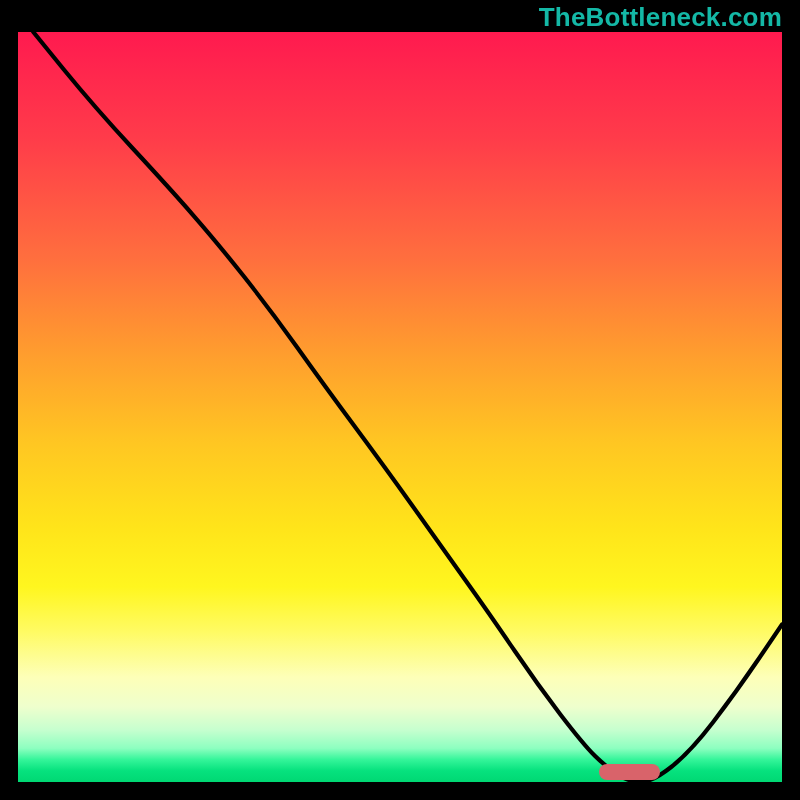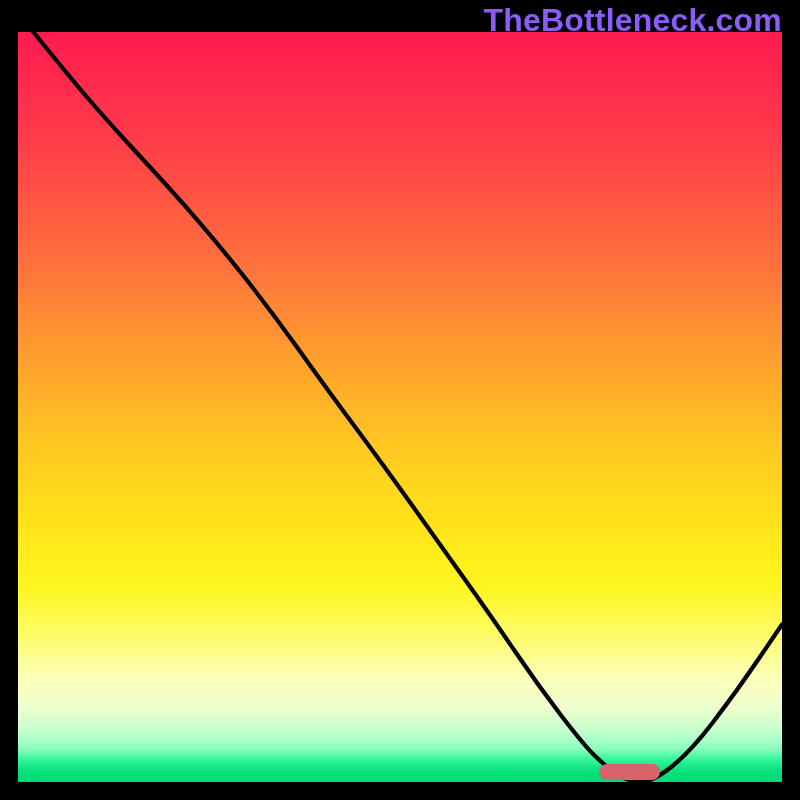--- a/index.html
+++ b/index.html
@@ -8,23 +8,23 @@
     position: relative;
     width: 800px;
     height: 800px;
     background: #000;
   }
   .attribution {
     position: absolute;
     top: 2px;
     right: 18px;
     font-family: Arial, Helvetica, sans-serif;
-    font-size: 32px;
+    font-size: 26px;
     font-weight: bold;
-    color: #8b5cf6;
+    color: #14b8a6;
     letter-spacing: 0.2px;
   }
   .plot {
     position: absolute;
     left: 18px;
     top: 32px;
     width: 764px;
     height: 750px;
     background: linear-gradient(
       to bottom,

